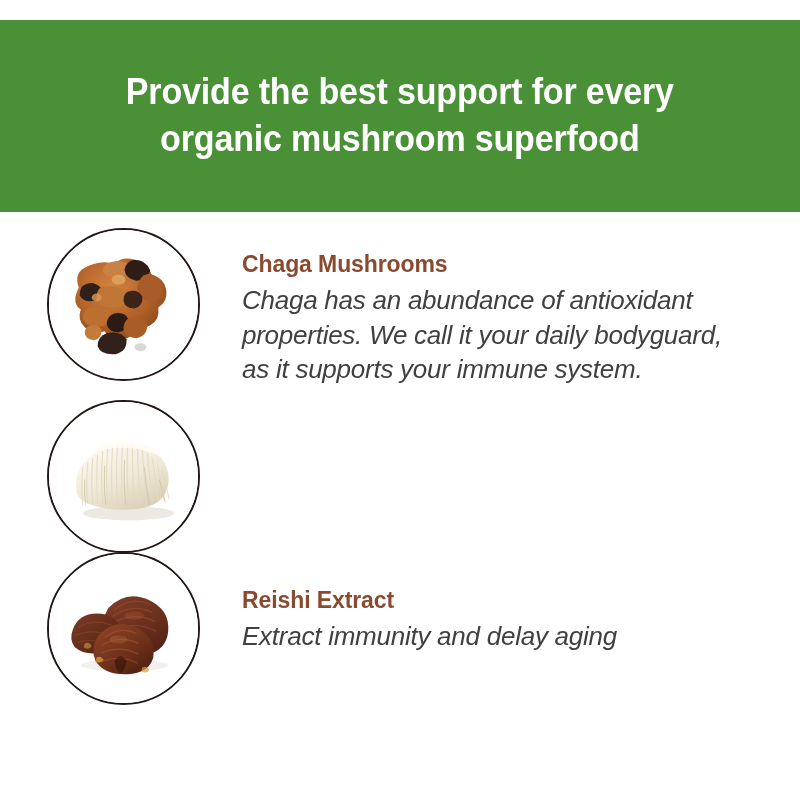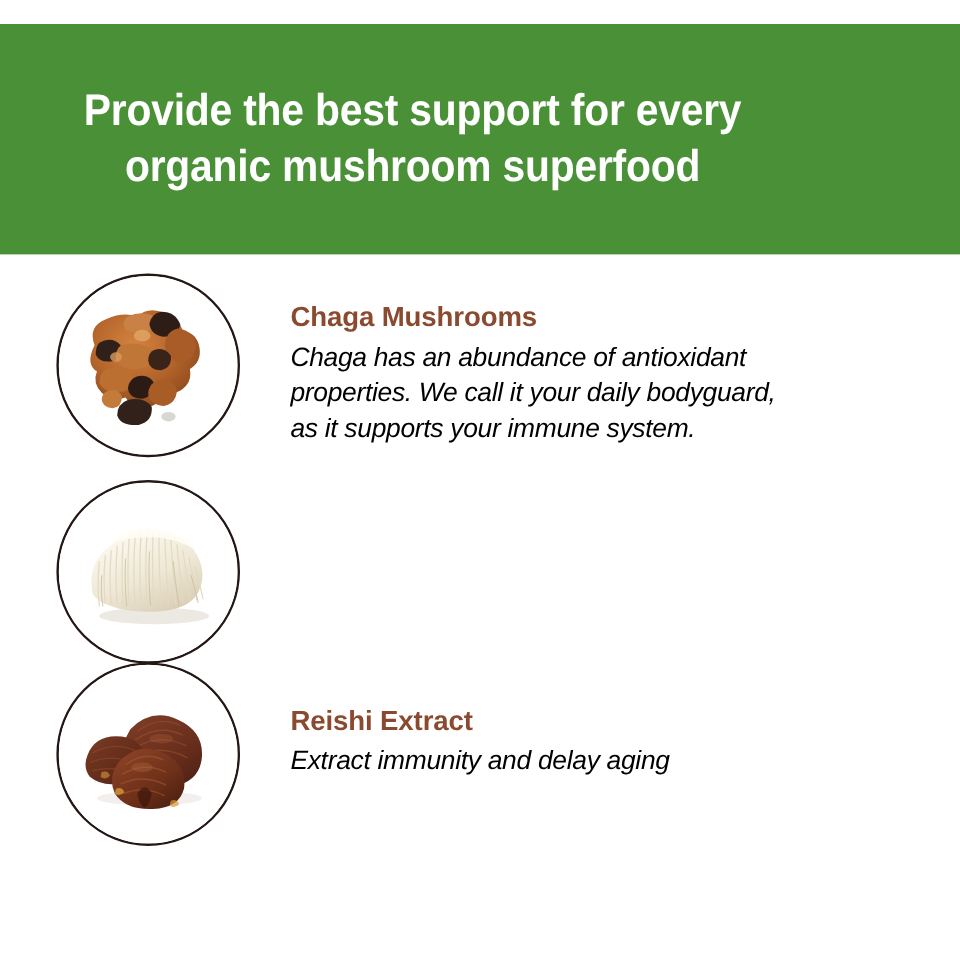--- a/index.html
+++ b/index.html
@@ -26,21 +26,21 @@
   
   .header-banner {
     position: absolute;
     left: 0;
     top: 20px;
     width: 800px;
     height: 192px;
     background: #499037;
     display: flex;
     align-items: center;
-    justify-content: flex-start;
+    justify-content: center;
     box-sizing: border-box;
     padding: 0 46px;
   }
   .header-title {
     color: #ffffff;
     font-family: "Liberation Sans Narrow", "Liberation Sans", sans-serif;
     font-weight: bold;
     font-size: 37px;
     line-height: 1.27;
     text-align: center;
@@ -103,25 +103,25 @@
     margin: 0 0 4px 0;
     color: #8a4a2f;
     font-family: "Liberation Sans Narrow", "Liberation Sans", sans-serif;
     font-weight: bold;
     font-size: 23px;
     line-height: 1.25;
     letter-spacing: -0.1px;
   }
   .item-desc {
     margin: 0;
-    color: #000000;
+    color: #404040;
     font-family: "Liberation Sans", sans-serif;
     font-style: italic;
     font-weight: 500;
-    font-size: 22px;
+    font-size: 26px;
     line-height: 1.34;
     letter-spacing: -0.25px;
     white-space: pre-line;
   }
   .row-1 .item-text { padding-top: 32px; }
   .row-2 .item-text { padding-top: 34px; }
 </style>
 </head>
 <body>
 

